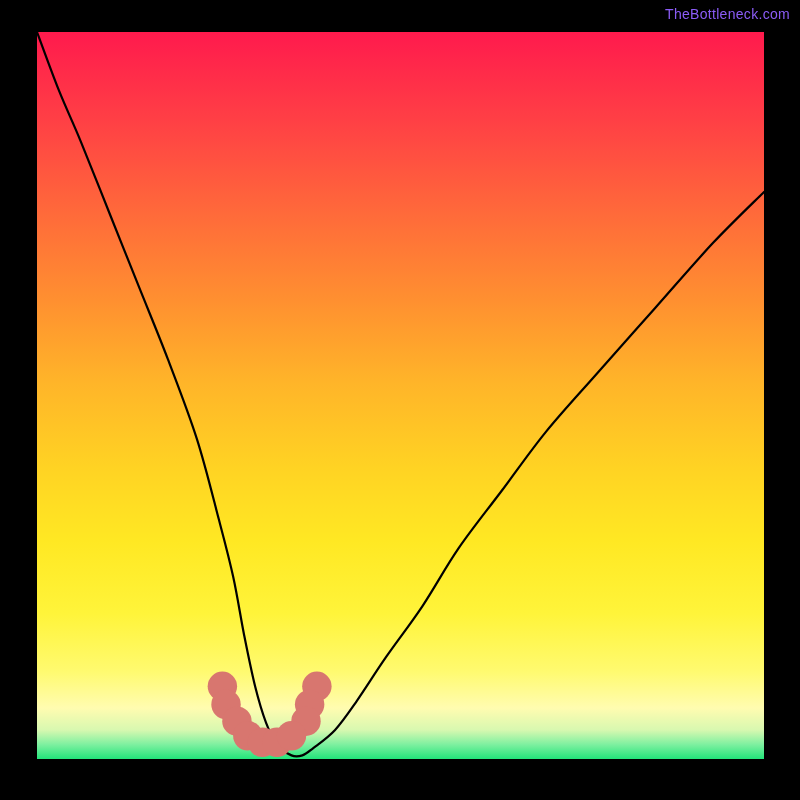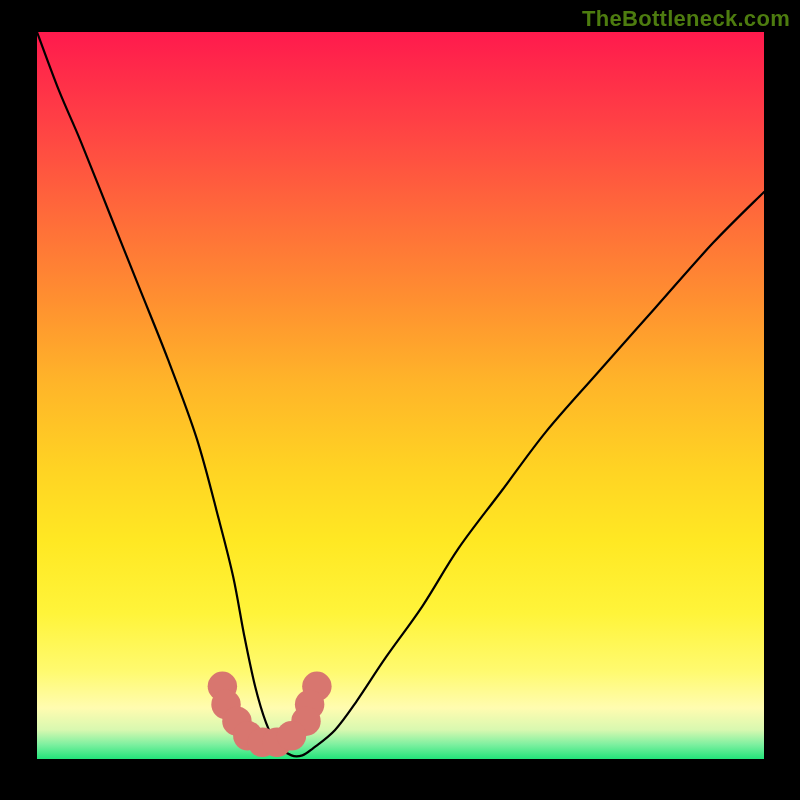--- a/index.html
+++ b/index.html
@@ -38,23 +38,23 @@
       #fffcb0 93%,
       #d8f8b0 96%,
       #7ef0a0 98%,
       #22e47a 100%
     );
   }
   .watermark {
     position: absolute;
     top: 6px;
     right: 10px;
-    color: #4d7c0f;
-    font-size: 22px;
-    font-weight: 700;
+    color: #8b5cf6;
+    font-size: 14px;
+    font-weight: 400;
     letter-spacing: 0.3px;
     user-select: none;
   }
   svg.curve {
     position: absolute;
     left: 0;
     top: 0;
     width: 727px;
     height: 727px;
     pointer-events: none;

